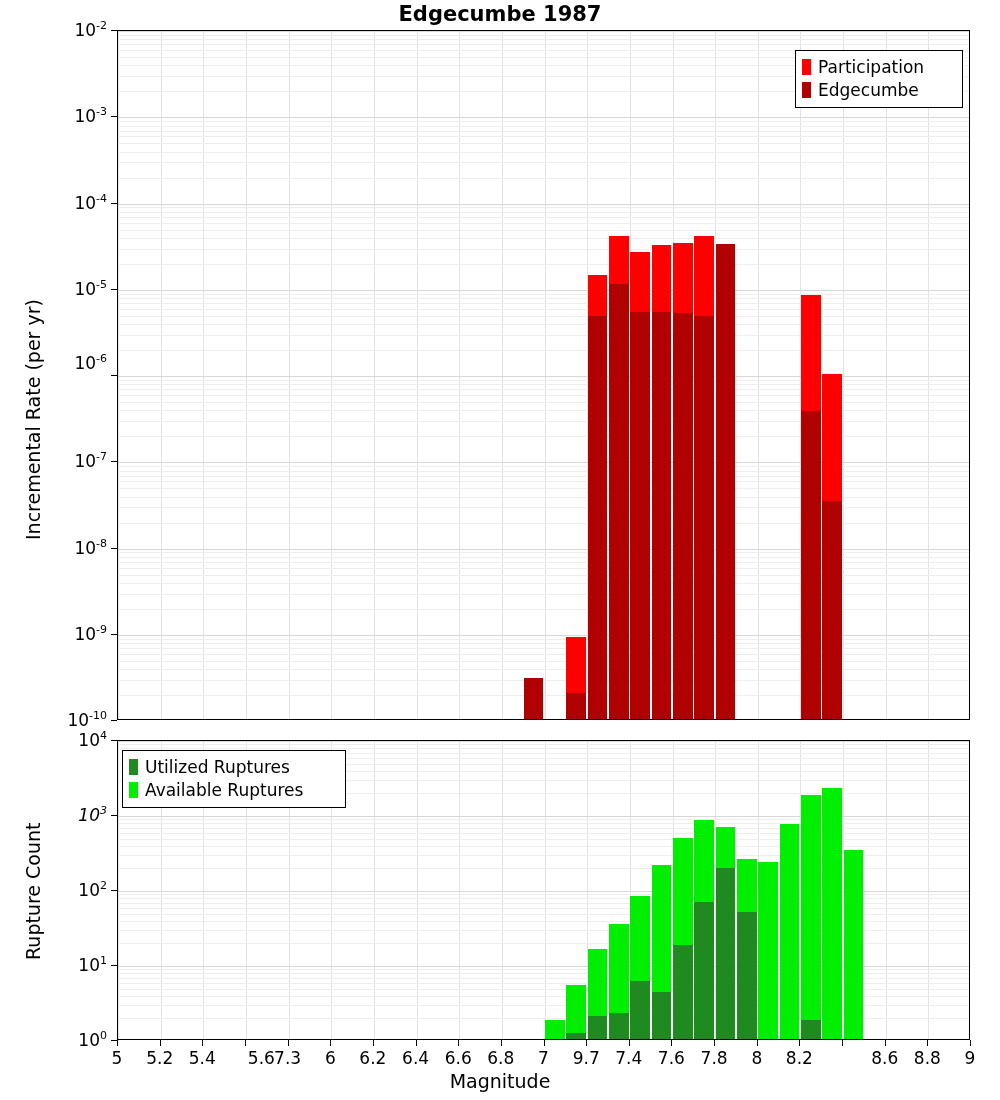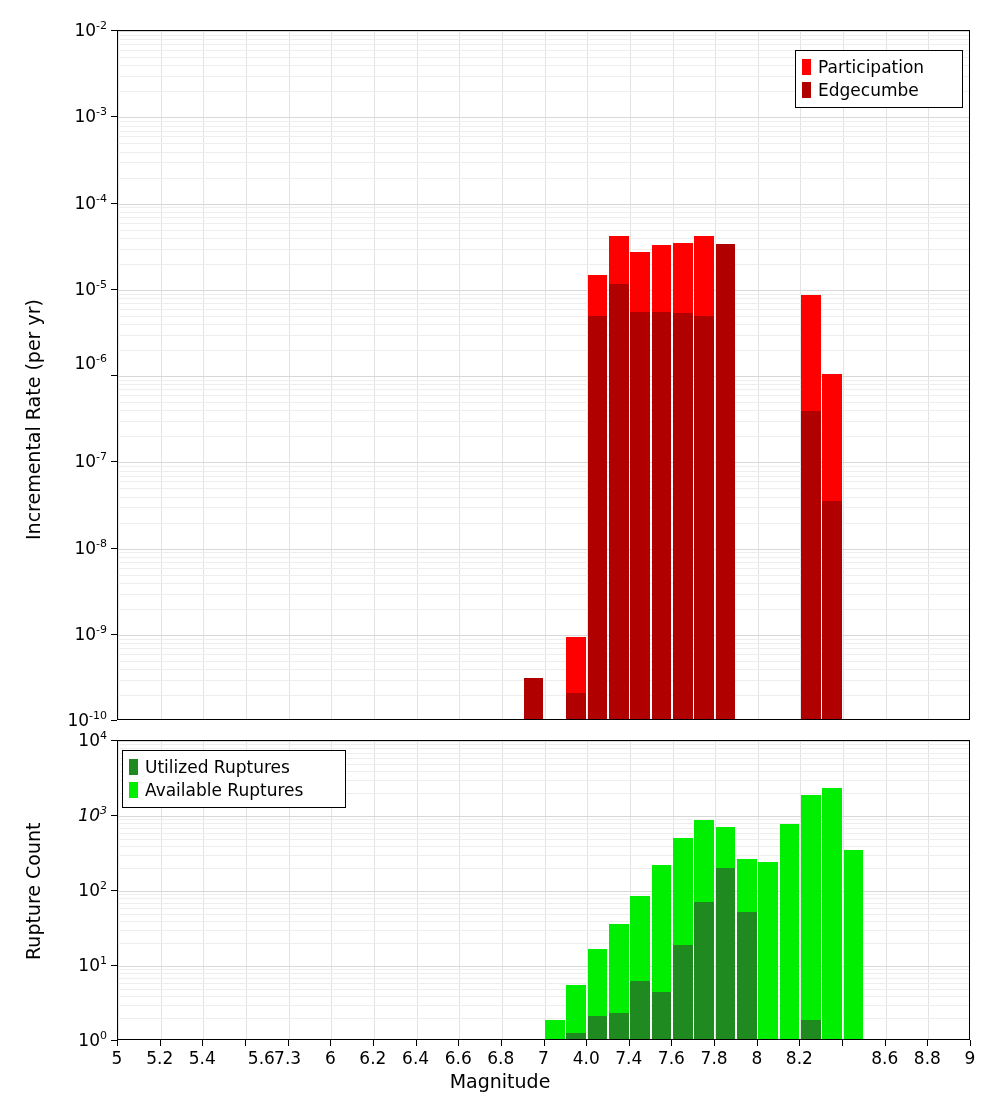--- a/index.html
+++ b/index.html
@@ -67,20 +67,21 @@
   .legend .row{display:flex;align-items:center;gap:7px;white-space:nowrap;}
   .legend .swatch{width:9px;height:16px;display:inline-block;flex:0 0 auto;}
 
   .sup{font-size:11px;vertical-align:super;}
 </style>
 </head>
 <body>
 
 <div class="fig">
 
+  <div class="title">Edgecumbe 1987</div>
 
   <div class="axes" id="ax-top" style="left:117px;top:30px;width:853px;height:690px;">
     <div id="grid-top">
         <div class="gridv" style="left: 0px;"></div>
         <div class="gridv" style="left: 42.7px;"></div>
         <div class="gridv" style="left: 85.3px;"></div>
         <div class="gridv" style="left: 128px;"></div>
         <div class="gridv" style="left: 170.6px;"></div>
         <div class="gridv" style="left: 213.3px;"></div>
         <div class="gridv" style="left: 255.9px;"></div>
@@ -357,21 +358,21 @@
       <div class="tlabel" style="left: 342.9px; top: 1048px; width: 60px; text-align: center;">6.2</div>
       <div class="tick" style="left: 415.6px; top: 1040px; width: 1px; height: 6px;"></div>
       <div class="tlabel" style="left: 385.6px; top: 1048px; width: 60px; text-align: center;">6.4</div>
       <div class="tick" style="left: 458.2px; top: 1040px; width: 1px; height: 6px;"></div>
       <div class="tlabel" style="left: 428.2px; top: 1048px; width: 60px; text-align: center;">6.6</div>
       <div class="tick" style="left: 500.8px; top: 1040px; width: 1px; height: 6px;"></div>
       <div class="tlabel" style="left: 470.8px; top: 1048px; width: 60px; text-align: center;">6.8</div>
       <div class="tick" style="left: 543.5px; top: 1040px; width: 1px; height: 6px;"></div>
       <div class="tlabel" style="left: 513.5px; top: 1048px; width: 60px; text-align: center;">7</div>
       <div class="tick" style="left: 586.2px; top: 1040px; width: 1px; height: 6px;"></div>
-      <div class="tlabel" style="left: 556.2px; top: 1048px; width: 60px; text-align: center;">4.0</div>
+      <div class="tlabel" style="left: 556.2px; top: 1048px; width: 60px; text-align: center;">9.7</div>
       <div class="tick" style="left: 628.8px; top: 1040px; width: 1px; height: 6px;"></div>
       <div class="tlabel" style="left: 598.8px; top: 1048px; width: 60px; text-align: center;">7.4</div>
       <div class="tick" style="left: 671.4px; top: 1040px; width: 1px; height: 6px;"></div>
       <div class="tlabel" style="left: 641.4px; top: 1048px; width: 60px; text-align: center;">7.6</div>
       <div class="tick" style="left: 714.1px; top: 1040px; width: 1px; height: 6px;"></div>
       <div class="tlabel" style="left: 684.1px; top: 1048px; width: 60px; text-align: center;">7.8</div>
       <div class="tick" style="left: 756.8px; top: 1040px; width: 1px; height: 6px;"></div>
       <div class="tlabel" style="left: 726.8px; top: 1048px; width: 60px; text-align: center;">8</div>
       <div class="tick" style="left: 799.4px; top: 1040px; width: 1px; height: 6px;"></div>
       <div class="tlabel" style="left: 769.4px; top: 1048px; width: 60px; text-align: center;">8.2</div>

